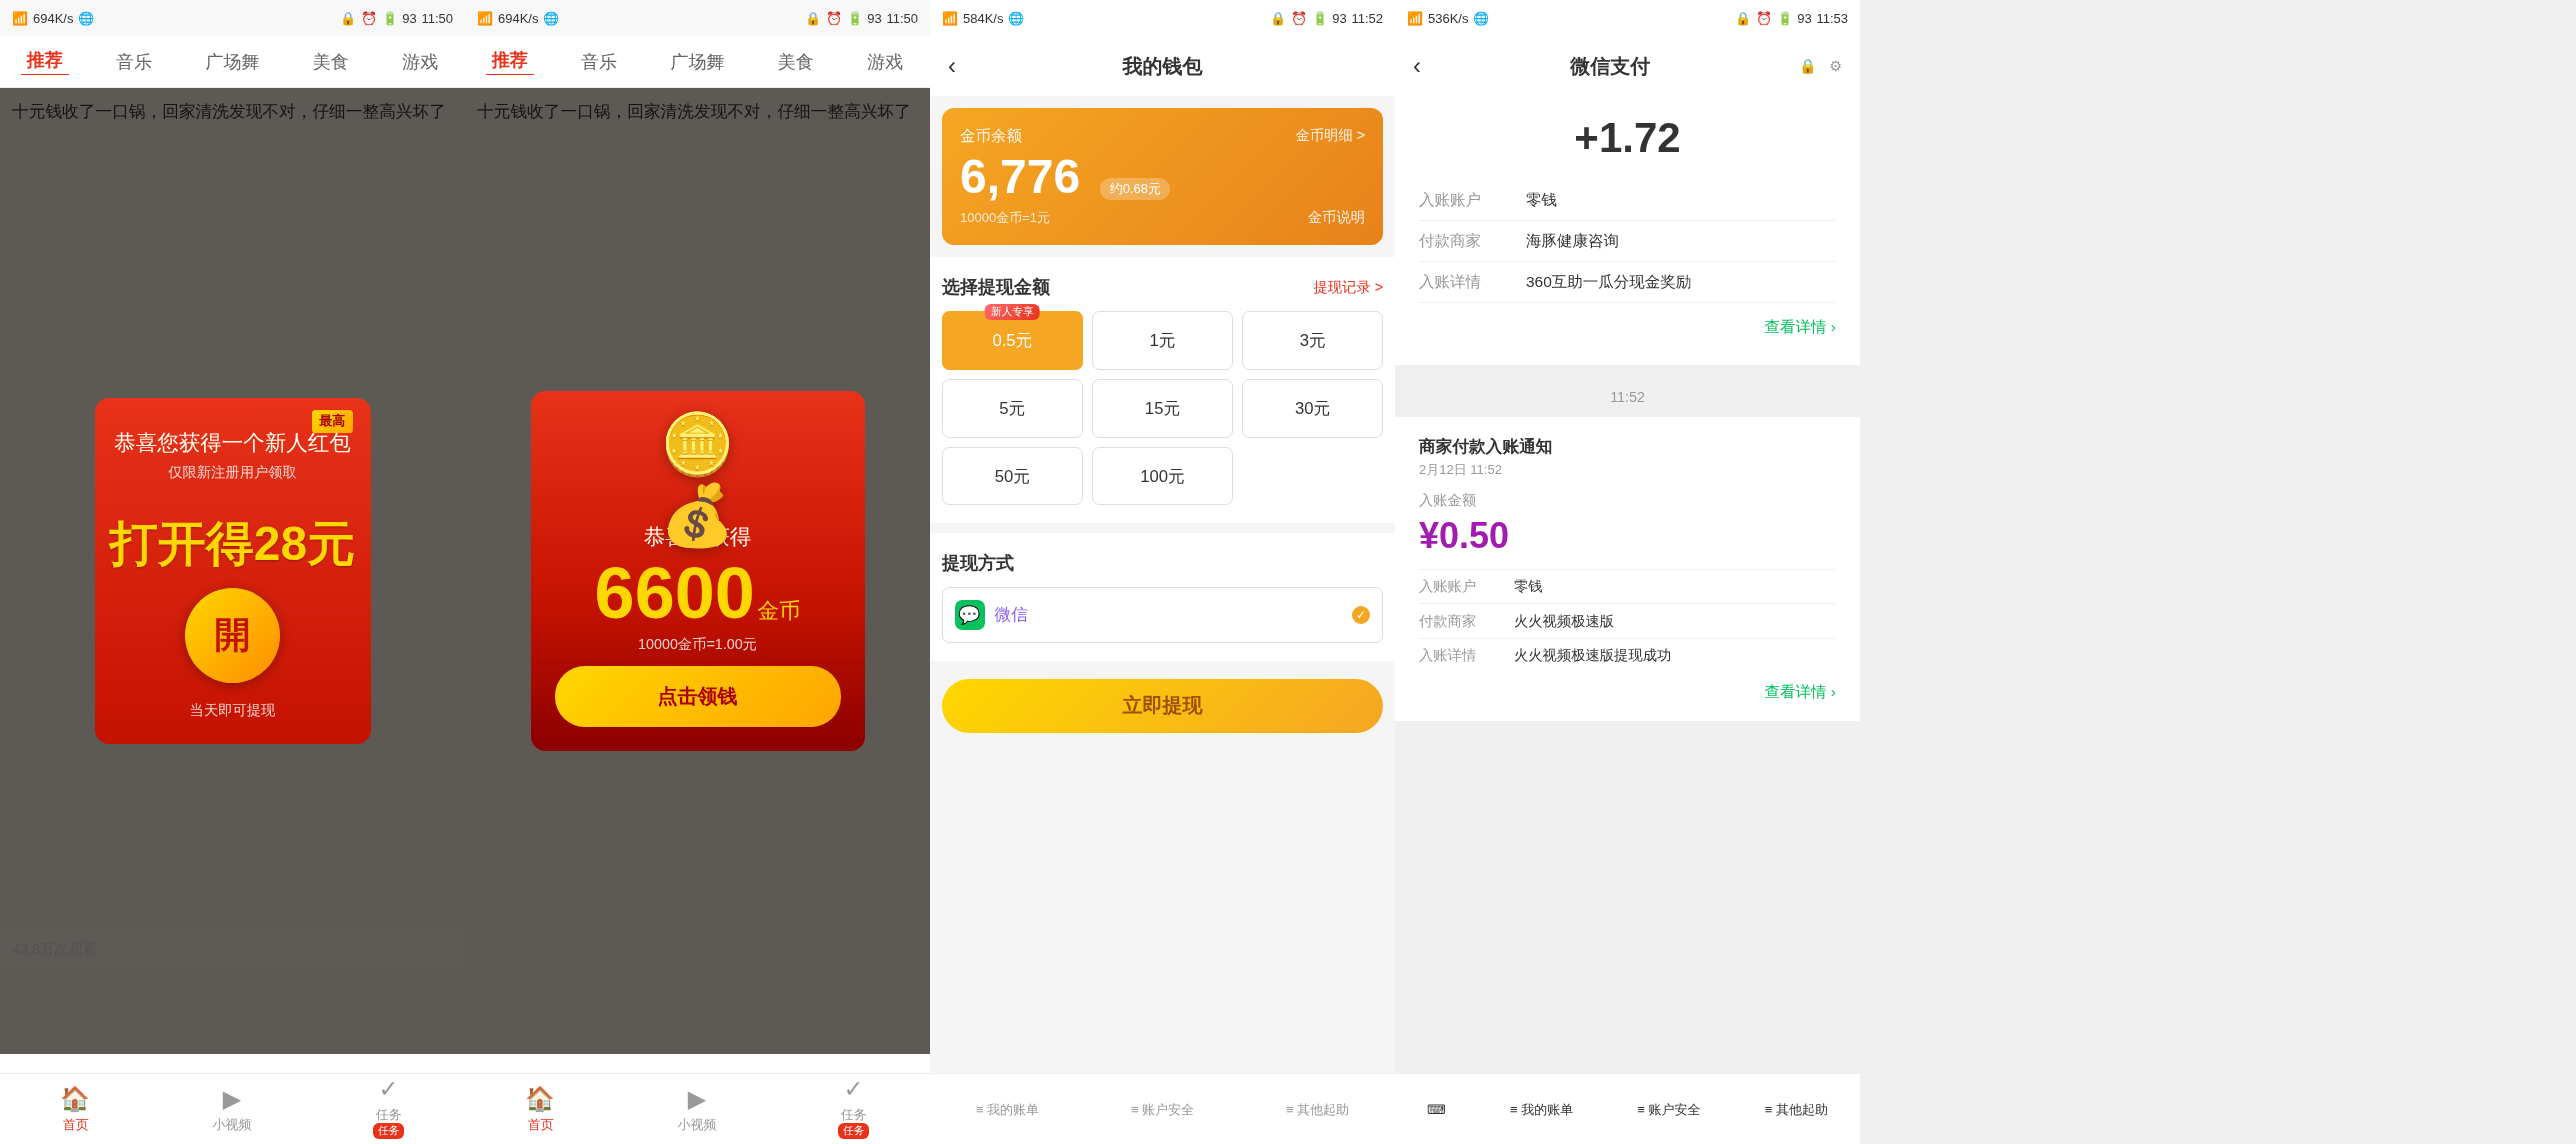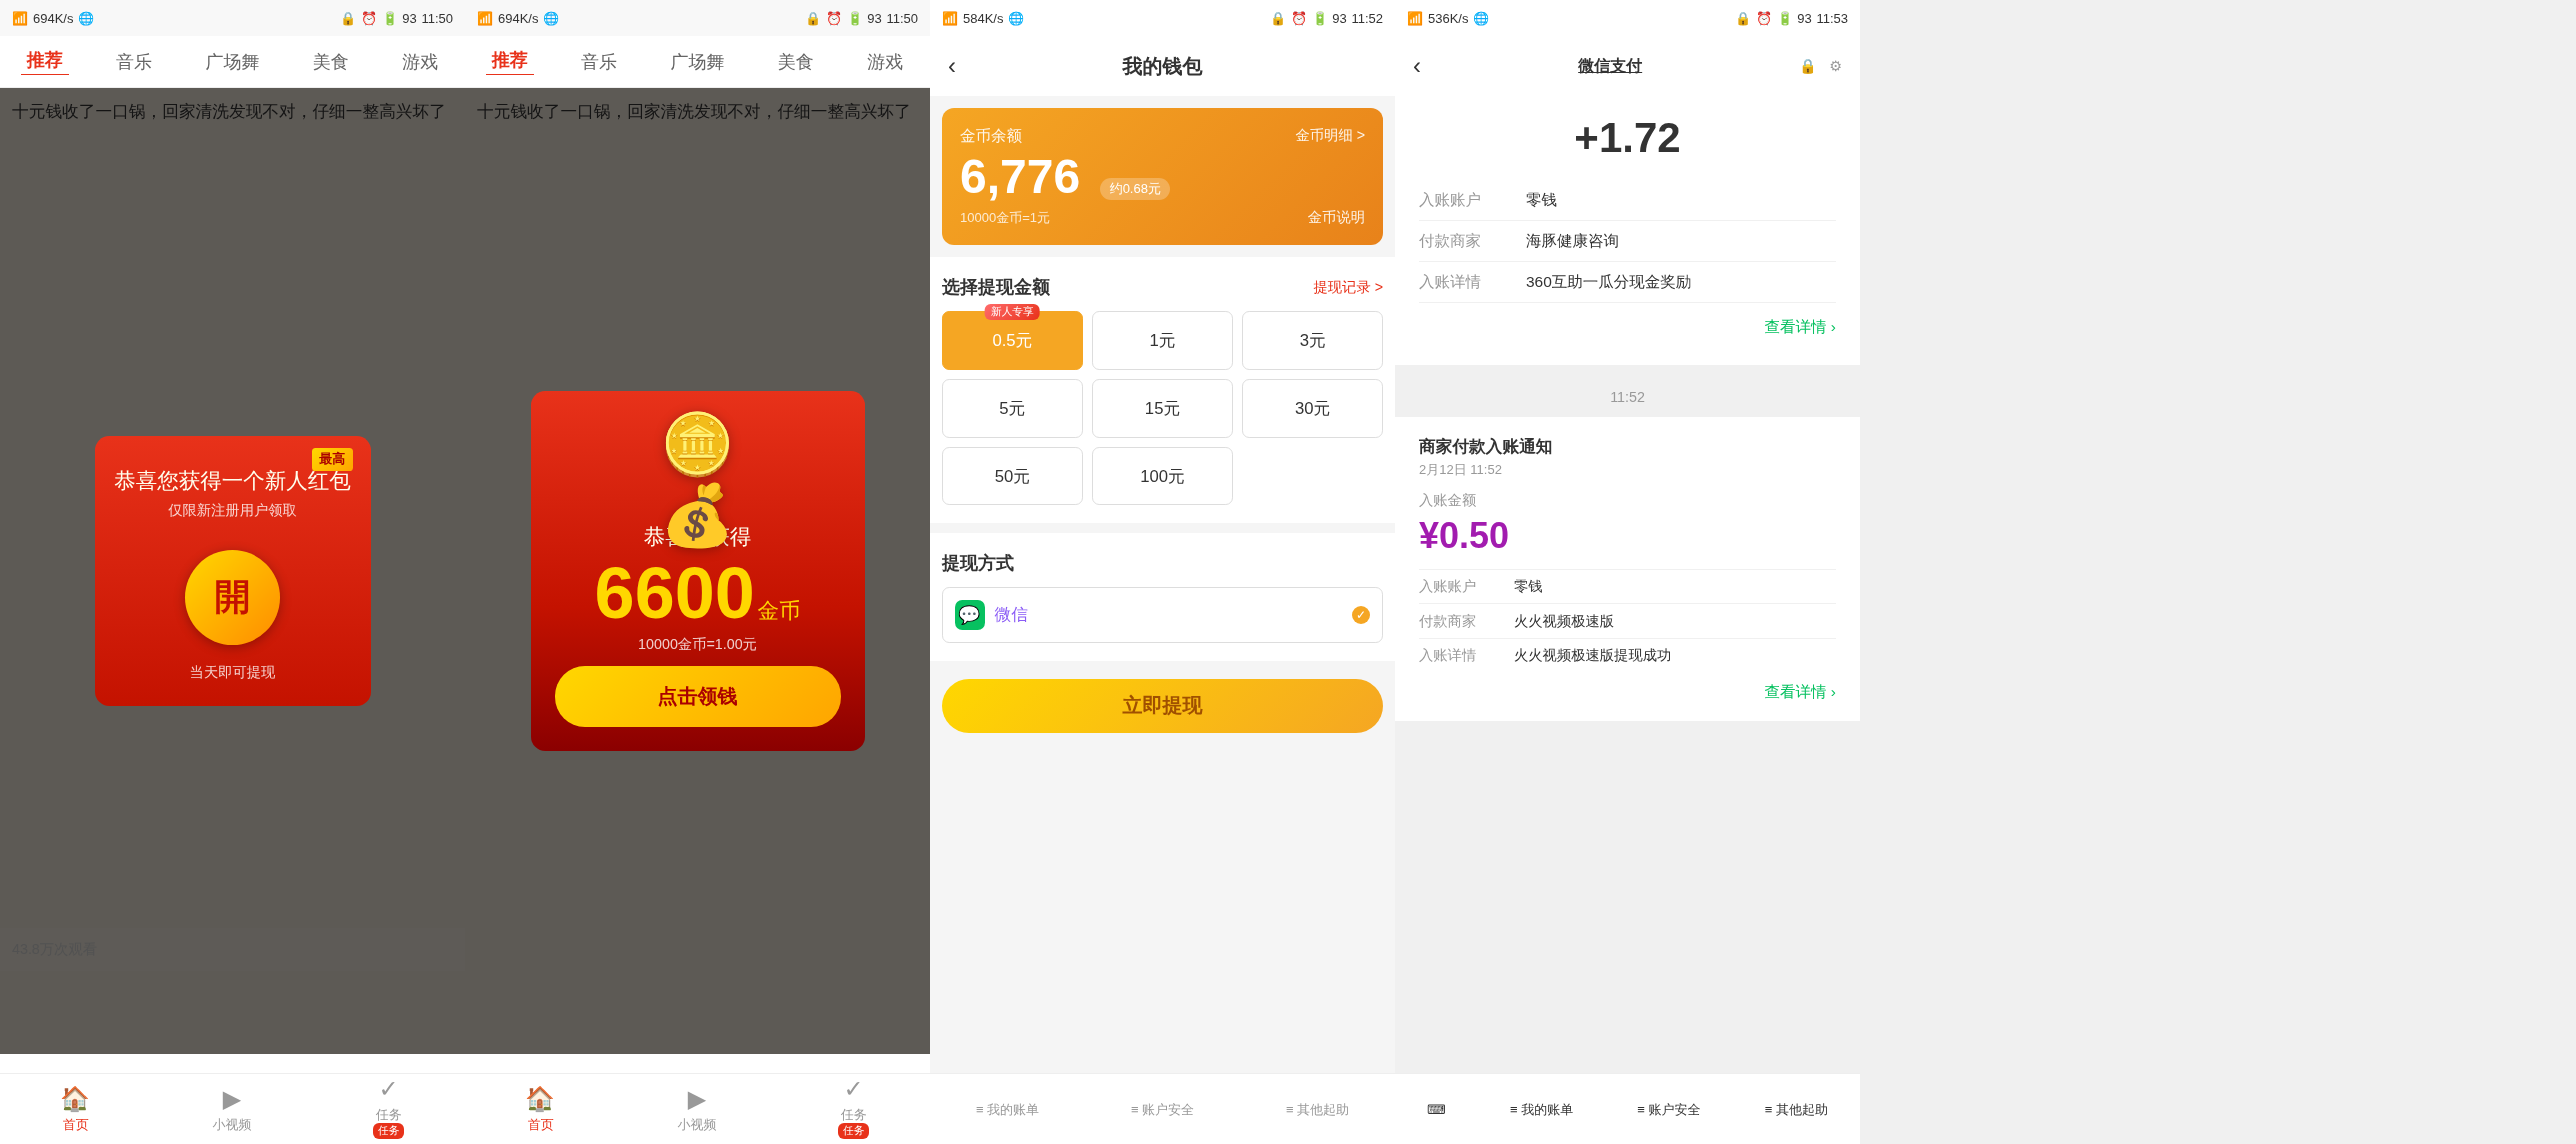--- a/index.html
+++ b/index.html
@@ -459,24 +459,23 @@
     .wechat-header {
       height: 60px;
       background: #fff;
       display: flex;
       align-items: center;
       justify-content: space-between;
       padding: 0 18px;
     }
 
     .wechat-header-title {
-      font-size: 16px;
-      font-weight: bold;
-      color: #333;
-      text-decoration: underline;
+      font-size: 20px;
+      font-weight: bold;
+      color: #333;
     }
 
     .wechat-header-right {
       display: flex;
       align-items: center;
       gap: 12px;
       font-size: 14.3px;
       color: #999;
     }
 
@@ -645,20 +644,21 @@
       <div style="font-size:16.7px; color:#333; line-height:1.4;">十元钱收了一口锅，回家清洗发现不对，仔细一整高兴坏了</div>
     </div>
 
     <div class="overlay-dim">
       <div class="red-envelope-card">
         <div class="re-top">
           <div class="re-top-badge">最高</div>
           <div class="re-title">恭喜您获得一个新人红包</div>
           <div class="re-subtitle">仅限新注册用户领取</div>
         </div>
+        <div class="re-amount">打开得28元</div>
         <div class="re-open-btn">開</div>
         <div class="re-footer">当天即可提现</div>
       </div>
     </div>
 
     <div style="position:absolute; bottom:83px; left:0; right:0; z-index:1; background:rgba(255,255,255,0.1); padding:12px;">
       <div style="font-size:14.3px; color:#ccc;">43.8万次观看</div>
     </div>
   </div>
 

